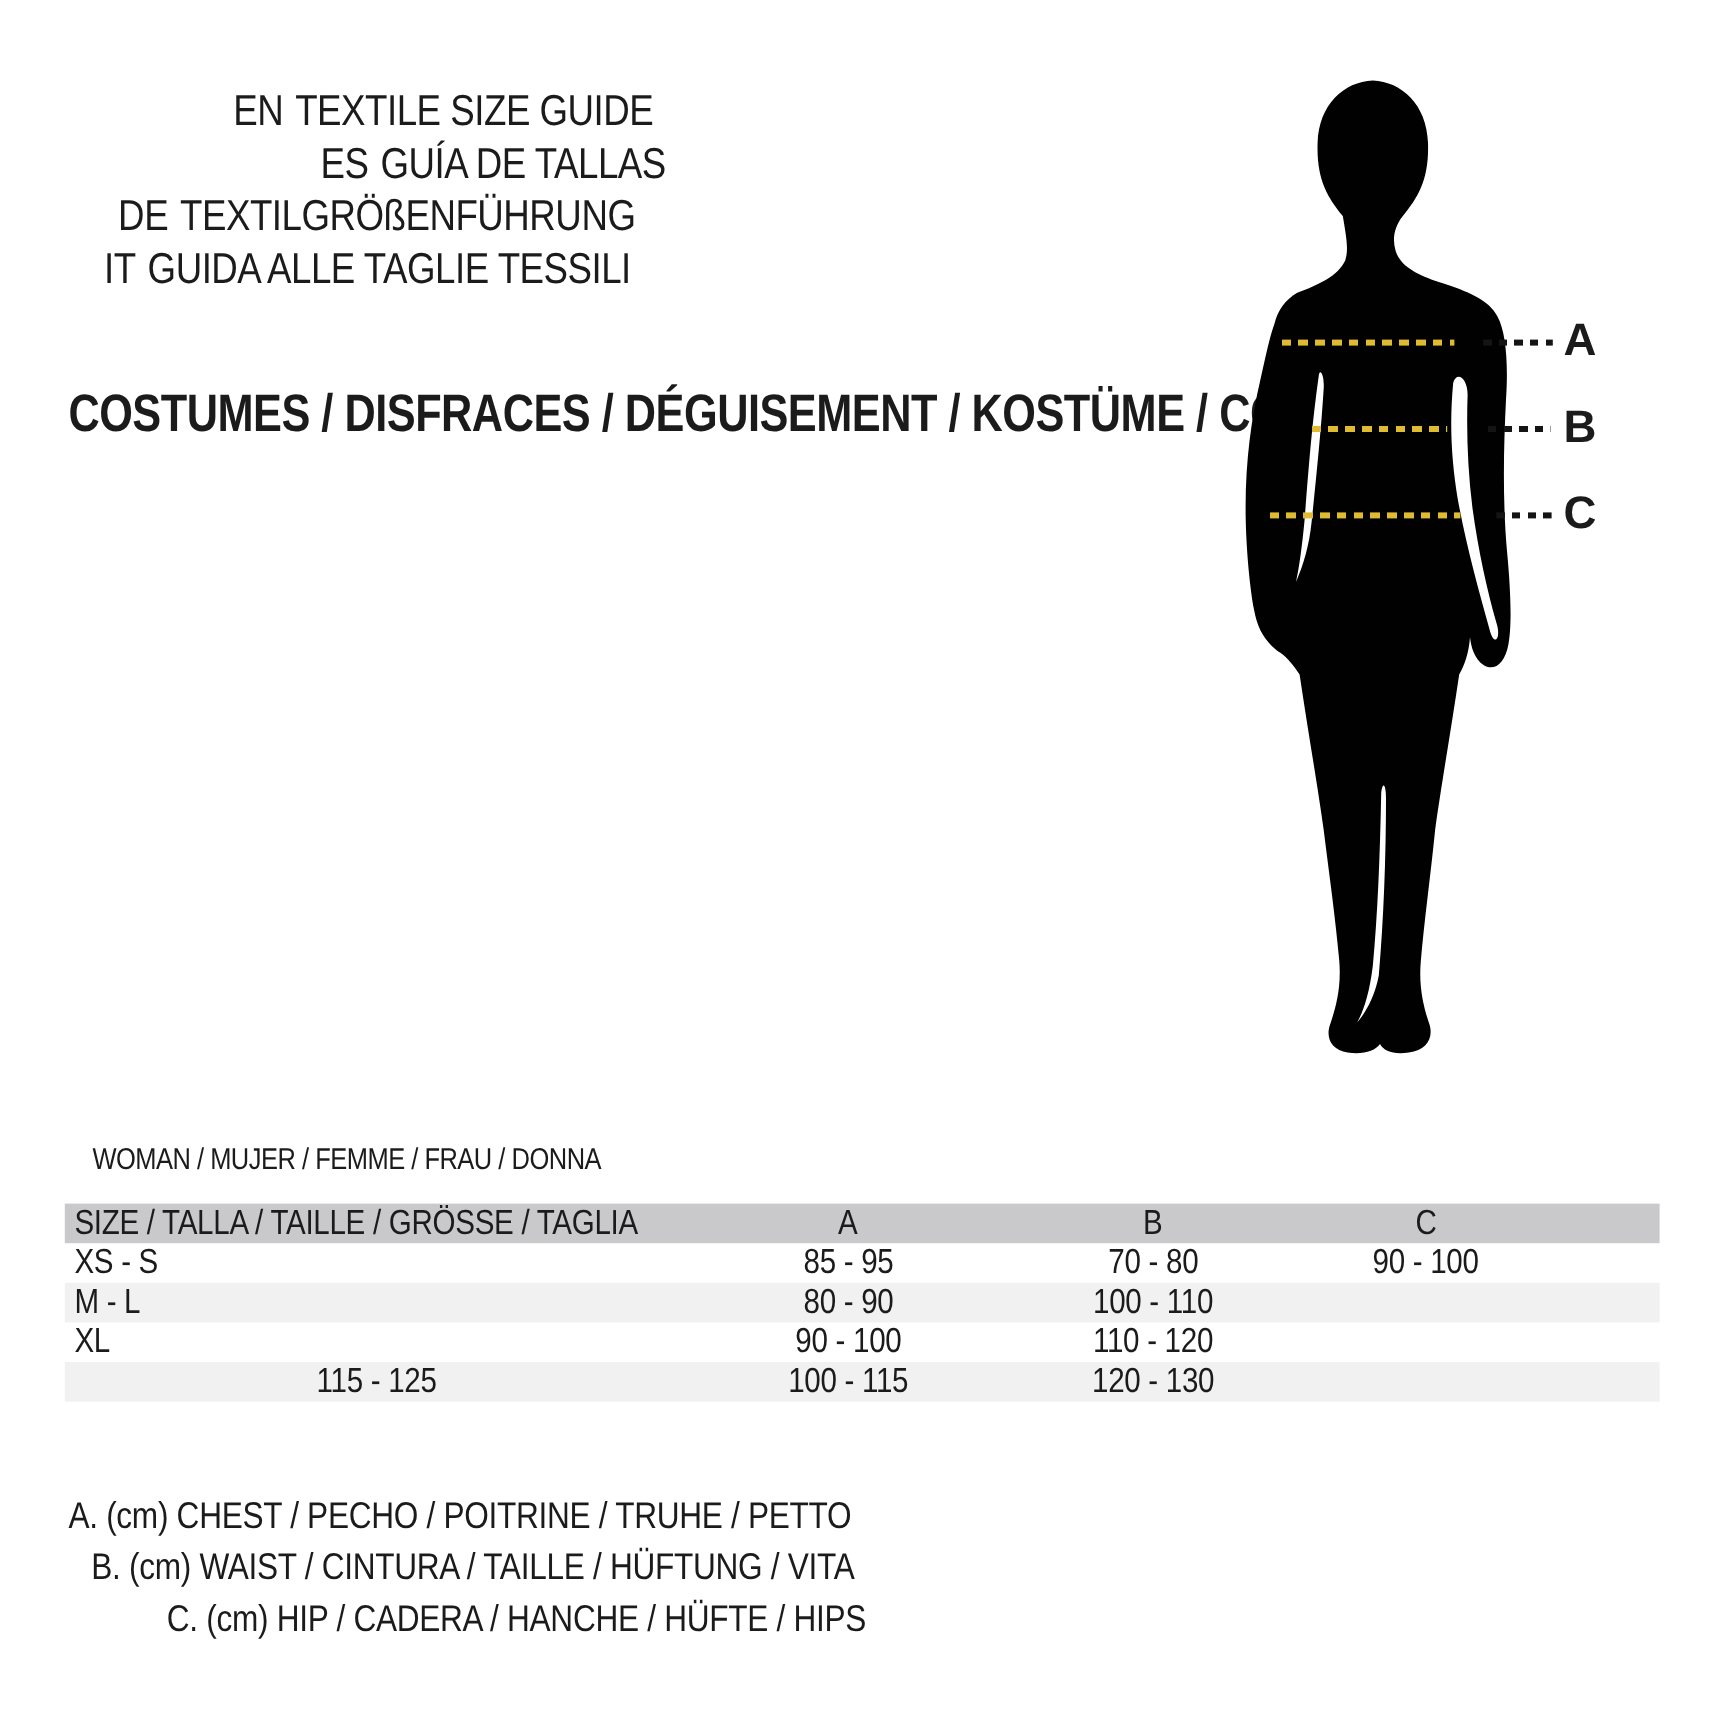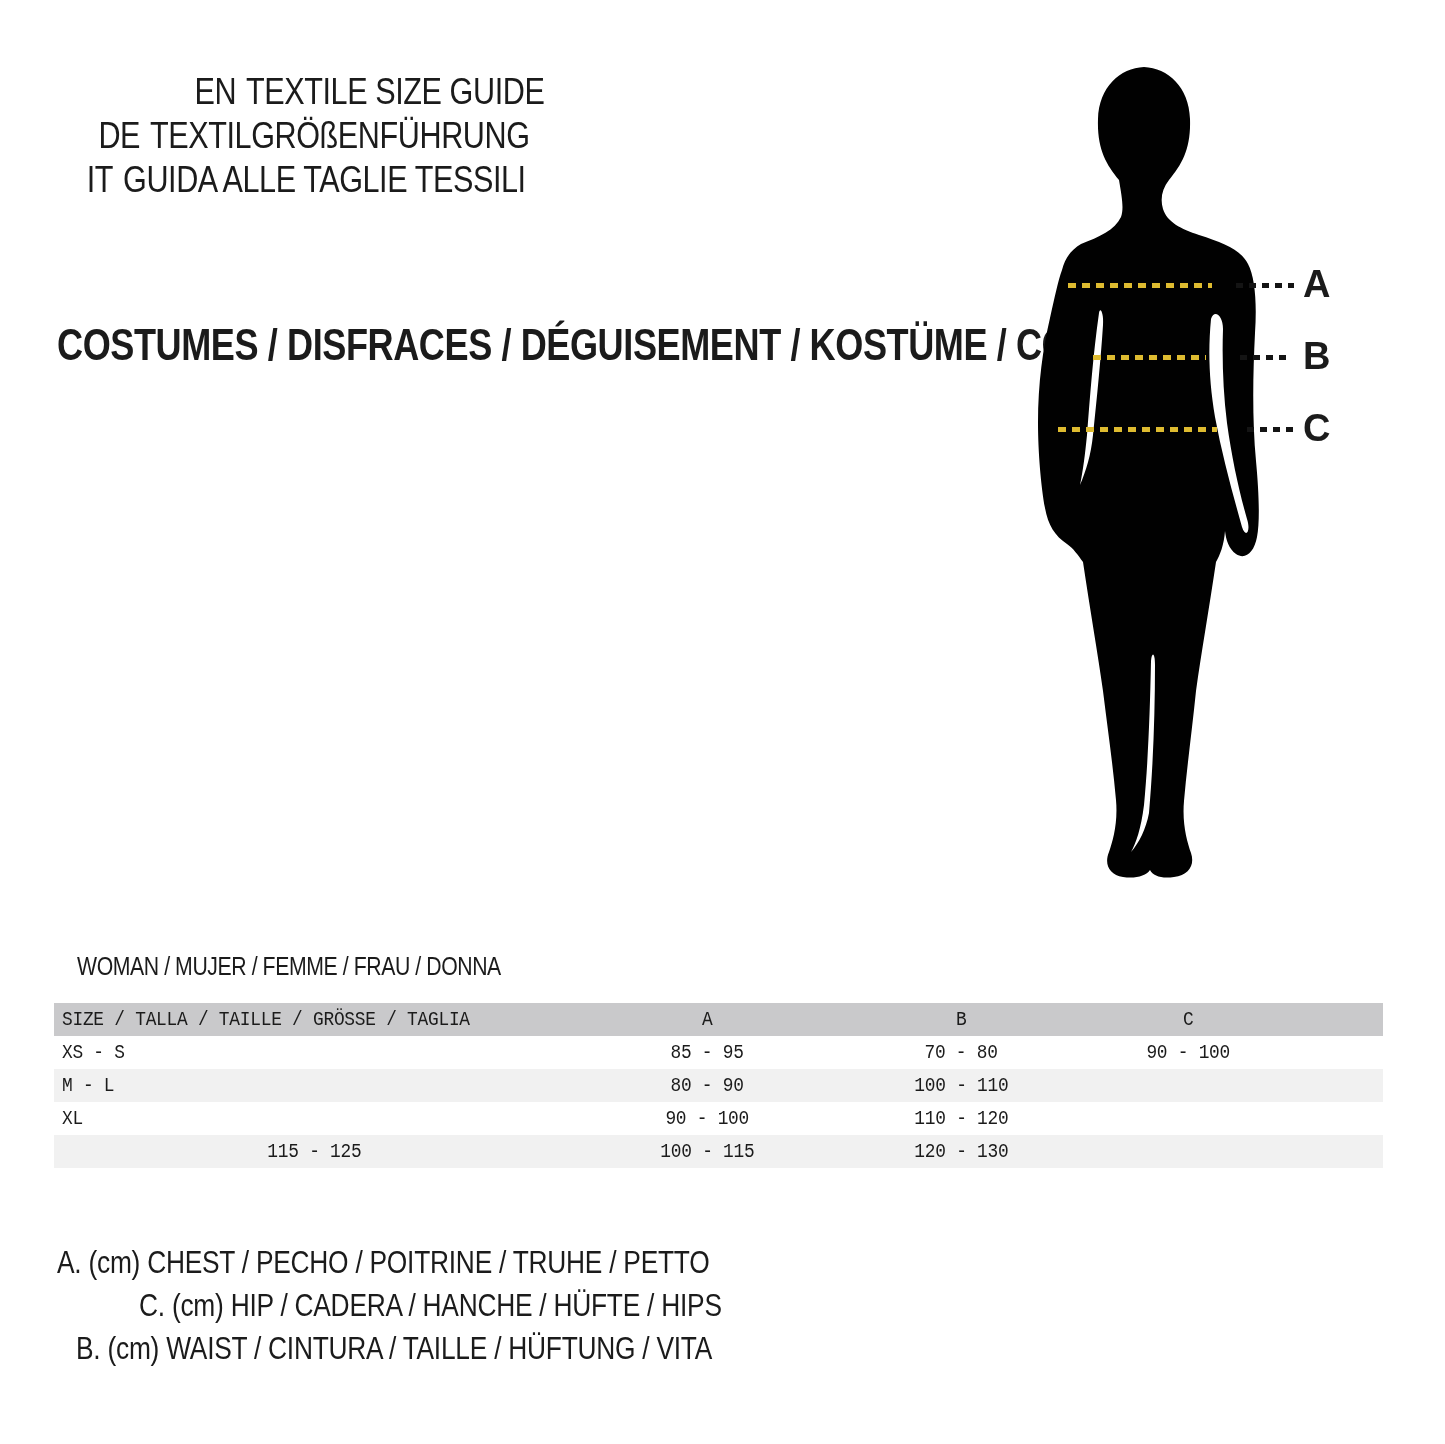--- a/index.html
+++ b/index.html
@@ -38,34 +38,37 @@
   .mlabel { position:absolute; left:1303px; width:50px; font-size:38px; font-weight:bold; line-height:44px; }
 
   
   .woman-title { position:absolute; left:57px; top:944px; font-size:25px; line-height:44px; letter-spacing:-0.5px;margin-left:20px; }
 
   
   .size-table { position:absolute; left:54px; top:1003px; width:1329px; }
   .trow { display:grid; grid-template-columns:520px 266px 242px 212px 1fr; height:33px; align-items:center; }
   .trow.thead { background:var(--header-bg,#c9c9cb); }
   .trow.row-alt { background:var(--alt-row-bg,#f1f1f1); }
-  .cell { font-size:21px; letter-spacing:-0.3px;font-family:Liberation Mono, monospace; }
+  .cell { font-size:29px; letter-spacing:-0.3px; }
   .c-size { padding-left:8px; text-align:left; }
   .c-num  { text-align:center; }
 
   
   .legend { position:absolute; left:57px; top:1241px;text-align:right; }
   .legend-row { height:43px; line-height:43px; font-size:31px; letter-spacing:-0.3px; }
 </style>
 </head>
 <body>
 
 <div class="lang-list">
   <div class="lang-row">
     <span class="lang-code cx cx-l">EN</span><span class="cx cx-l">TEXTILE SIZE GUIDE</span>
+  </div>
+  <div class="lang-row">
+    <span class="lang-code cx cx-l">ES</span><span class="cx cx-l">GUÍA DE TALLAS</span>
   </div>
   <div class="lang-row">
     <span class="lang-code cx cx-l">DE</span><span class="cx cx-l">TEXTILGRÖßENFÜHRUNG</span>
   </div>
   <div class="lang-row">
     <span class="lang-code cx cx-l">IT</span><span class="cx cx-l">GUIDA ALLE TAGLIE TESSILI</span>
   </div>
 </div>
 
 <div class="costumes">
@@ -142,15 +145,15 @@
   <div class="trow row-alt">
     <div class="cell c-num"><span class="cx">115 - 125</span></div>
     <div class="cell c-num"><span class="cx">100 - 115</span></div>
     <div class="cell c-num"><span class="cx">120 - 130</span></div>
     <div></div>
   </div>
 </div>
 
 <div class="legend">
   <div class="legend-row"><span class="cx cx-l">A. (cm) CHEST / PECHO / POITRINE / TRUHE / PETTO</span></div>
+  <div class="legend-row"><span class="cx cx-l">B. (cm) WAIST / CINTURA / TAILLE / HÜFTUNG / VITA</span></div>
   <div class="legend-row"><span class="cx cx-l">C. (cm) HIP / CADERA / HANCHE / HÜFTE / HIPS</span></div>
-  <div class="legend-row"><span class="cx cx-l">B. (cm) WAIST / CINTURA / TAILLE / HÜFTUNG / VITA</span></div>
 </div>
 
 </body></html>

